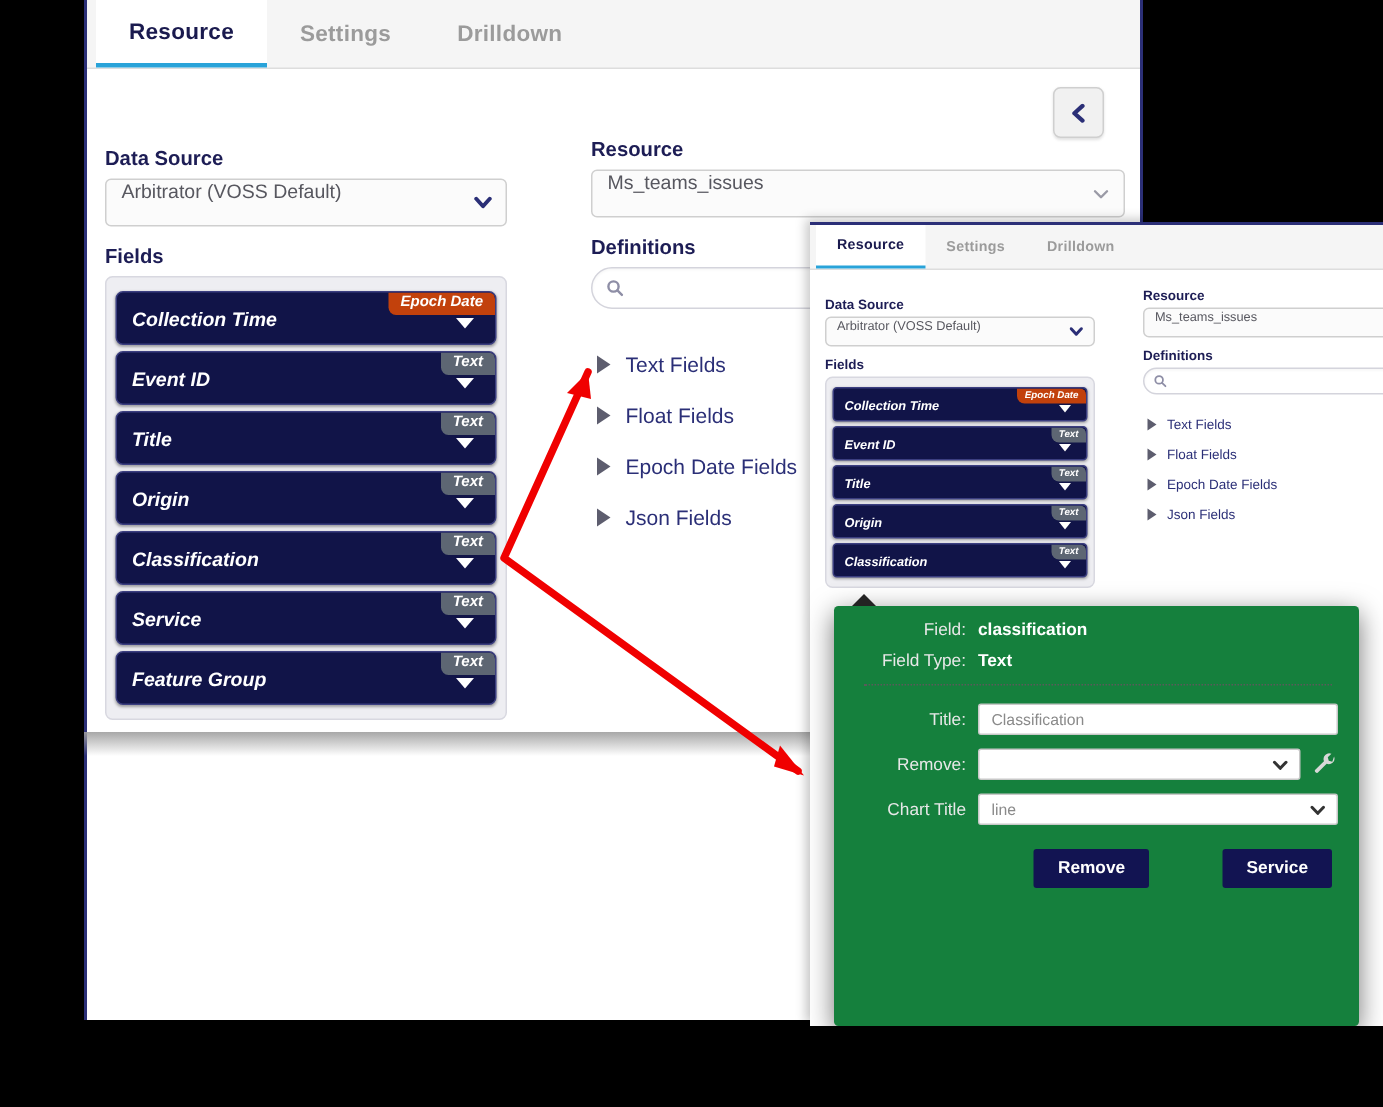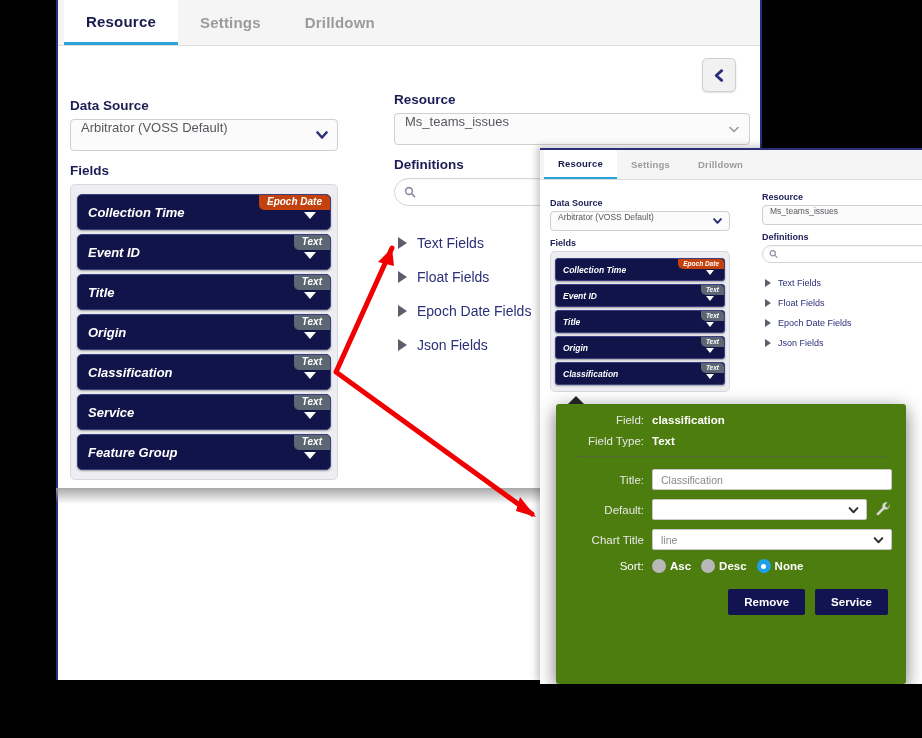--- a/index.html
+++ b/index.html
@@ -194,21 +194,21 @@
   .inset-panel .tree-item { font-size: 9px; padding: 5px 0 5px 3px; gap: 7px; }
   .inset-panel .tri { border-top-width: 4px; border-bottom-width: 4px; border-left-width: 6px; }
 
   .inset-left  { position: absolute; left: 10px; top: 48px; width: 180px; }
   .inset-right { position: absolute; left: 222px; top: 42px; width: 180px; }
 
   
   .modal {
     position: absolute; left: 556px; top: 404px;
     width: 350px; height: 280px;
-    background: #4d7c0f;
+    background: #15803d;
     border-radius: 3px;
     box-shadow: 0 5px 18px rgba(0,0,0,.55);
     padding: 10px 14px 10px 8px;
     color: #ffffff;
   }
   .modal-pointer {
     position: absolute; left: 12px; top: -8px;
     width: 0; height: 0;
     border-left: 8px solid transparent;
     border-right: 8px solid transparent;
@@ -266,20 +266,21 @@
   .radio-label { font-size: 11.5px; font-weight: bold; margin: 0 10px 0 4px; color: #ffffff; }
 
   .btn-row { display: flex; justify-content: flex-end; gap: 10px; margin-top: 16px; padding-right: 4px; }
   .mbtn {
     background: #121452;
     color: #ffffff;
     font-size: 11.5px; font-weight: bold;
     border: none; border-radius: 2px;
     padding: 7px 16px;
     cursor: pointer;
+    margin-left: 39px;
   }
 
   
   .fade-band {
     position: absolute; left: 56px; top: 488px;
     width: 706px; height: 16px;
     background: linear-gradient(to bottom, rgba(160,160,160,.92), rgba(255,255,255,0));
     pointer-events: none;
   }
   .fade-right {
@@ -511,21 +512,21 @@
 
     <div class="mrow">
       <span class="mlabel">Title:</span>
       <div class="minput">
         <span>Classification</span>
       </div>
     </div>
 
 
     <div class="mrow">
-      <span class="mlabel">Default:</span>
+      <span class="mlabel">Remove:</span>
       <div class="mselect">
         <span></span>
         <svg class="caret" viewBox="0 0 12 12">
           <polyline points="1.8,4 6,8.4 10.2,4" class="caret-dark" stroke-linecap="round" stroke-linejoin="round"></polyline>
         </svg>
       </div>
       <svg class="wrench" viewBox="0 0 24 24">
         <path d="M20.3 4.6a5.4 5.4 0 0 1-7 7L5.6 19.3a1.8 1.8 0 1 1-2.5-2.5l7.7-7.7a5.4 5.4 0 0 1 7-7L14.4 5.4l.9 3.3 3.3.9z" fill="#d8d8d8"></path>
       </svg>
     </div>
@@ -533,29 +534,20 @@
     <div class="mrow">
       <span class="mlabel">Chart Title</span>
       <div class="mselect">
         <span>line</span>
         <svg class="caret" viewBox="0 0 12 12">
           <polyline points="1.8,4 6,8.4 10.2,4" class="caret-dark" stroke-linecap="round" stroke-linejoin="round"></polyline>
         </svg>
       </div>
     </div>
 
-    <div class="sort-row">
-      <span class="mlabel">Sort:</span>
-      <span class="radio"></span>
-      <span class="radio-label">Asc</span>
-      <span class="radio"></span>
-      <span class="radio-label">Desc</span>
-      <span class="radio on"></span>
-      <span class="radio-label">None</span>
-    </div>
 
     <div class="btn-row">
       <button class="mbtn">Remove</button>
       <button class="mbtn">Service</button>
     </div>
   </div>
 
   <svg class="arrow-svg" viewBox="0 0 922 738">
     <g stroke="#f00000" stroke-width="5" fill="none" stroke-linecap="round" stroke-linejoin="round">
       <path d="M 392 248 L 336 372 L 532 514"></path>

